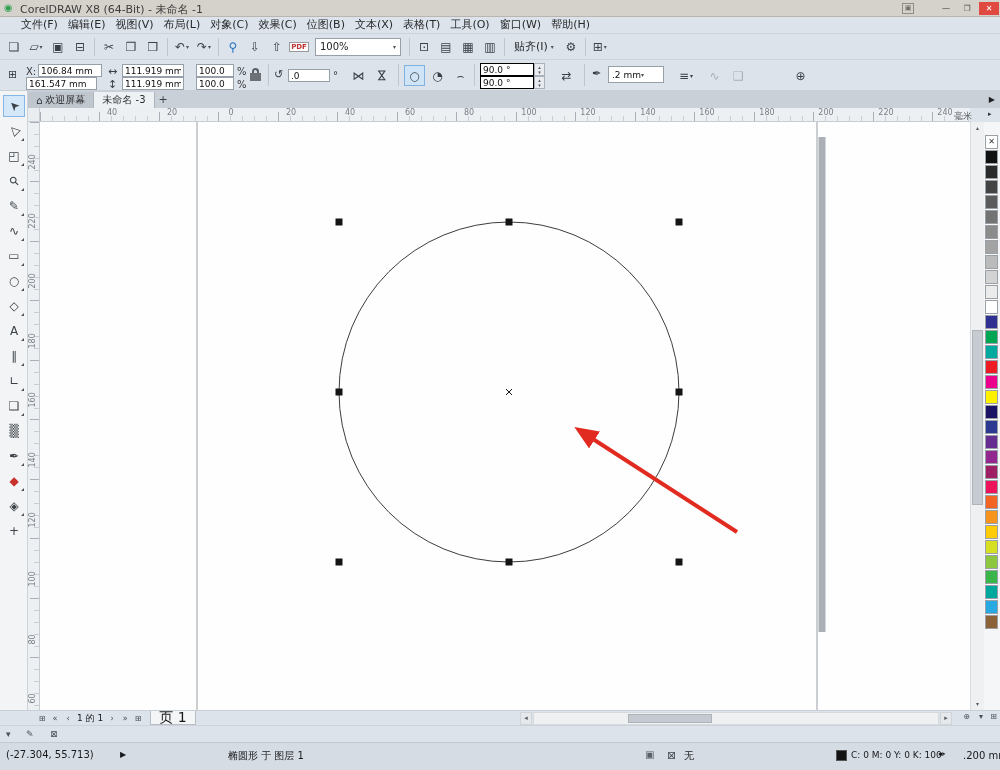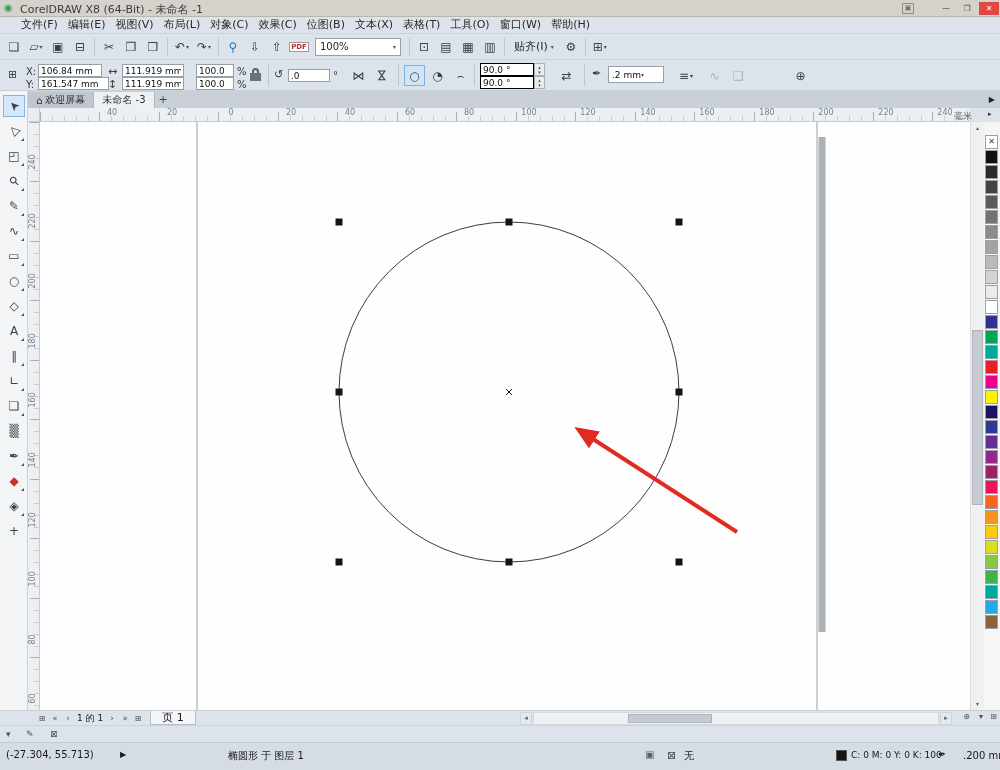--- a/index.html
+++ b/index.html
@@ -88,21 +88,21 @@
 
 .palette{left:984px;top:122px;width:16px;height:588px;background:#f5f6f7;padding-top:13px;}
 .swatch{width:13px;height:14px;margin:0 0 1px 1px;border:1px solid #9aa0a6;}
 .swatch.none{background:#fff;font-size:8px;line-height:12px;text-align:center;color:#333;}
 
 .pagebar{left:0;top:710px;width:1000px;height:15px;background:#dde3ea;border-top:1px solid #c8cfd6;}
 .pagebar > *{position:absolute;}
 .pagenav{left:36px;top:1px;height:13px;display:flex;align-items:center;gap:1px;}
 .pnicon{width:12px;text-align:center;font-size:8px;color:#454b51;}
 .pcounter{font-size:9px;color:#17191c;padding:0 2px;white-space:nowrap;}
-.pagetab{left:150px;top:0;width:46px;height:14px;background:#f3f5f7;border:1px solid #b8bec5;border-top:none;font-size:11px;line-height:13px;text-align:center;color:#17191c;}
+.pagetab{left:150px;top:0;width:46px;height:14px;background:#f3f5f7;border:1px solid #b8bec5;border-top:none;font-size:14px;line-height:13px;text-align:center;color:#17191c;}
 .hs-arrow{top:1px;width:12px;height:13px;background:#e6e9ec;border:1px solid #cfd4d9;font-size:7px;line-height:11px;text-align:center;color:#5a6067;}
 .hstrack{left:533px;top:1px;width:406px;height:13px;background:#eef0f2;border:1px solid #d5dade;}
 .hthumb{position:absolute;left:94px;top:1px;width:84px;height:9px;background:#c5cad0;border:1px solid #aeb4ba;}
 .pb-right{top:1px;font-size:8px;color:#4a5056;}
 
 .docpalette{left:0;top:725px;width:1000px;height:17px;background:#dde3ea;border-top:1px solid #cdd3d9;}
 .docpalette > *{position:absolute;}
 .dp-icon{top:3px;font-size:9px;color:#4a5056;}
 .dp-hint{left:140px;right:10px;top:3px;text-align:center;font-size:10px;color:#9aa0a8;white-space:nowrap;overflow:hidden;}
 
@@ -224,21 +224,21 @@
         <span class="tglyph">⊞</span>
         <span class="caret">▾</span>
       </button>
     </div>
 
   <div class="propbar">
     <span class="picon" style="left:8px;top:8px">⊞</span>
     <span class="plabel" style="left:26px;top:6px">X:</span>
     <input class="pinput" style="left: 38px; top: 4px; width: 64px;" value="106.84 mm">
     <span class="plabel" style="left:26px;top:19px">Y:</span>
-    <input class="pinput" style="left: 38px; top: 17px; width: 71px;" value="161.547 mm">
+    <input class="pinput" style="left: 26px; top: 17px; width: 71px;" value="161.547 mm">
 
     <span class="picon" style="left:108px;top:5px">↔</span>
     <input class="pinput" style="left: 122px; top: 4px; width: 62px;" value="111.919 mm">
     <span class="picon" style="left:108px;top:18px">↕</span>
     <input class="pinput" style="left: 122px; top: 17px; width: 62px;" value="111.919 mm">
 
     <input class="pinput" style="left: 196px; top: 4px; width: 38px;" value="100.0">
     <span class="plabel" style="left:237px;top:6px">%</span>
     <input class="pinput" style="left: 196px; top: 17px; width: 38px;" value="100.0">
     <span class="plabel" style="left:237px;top:19px">%</span>

